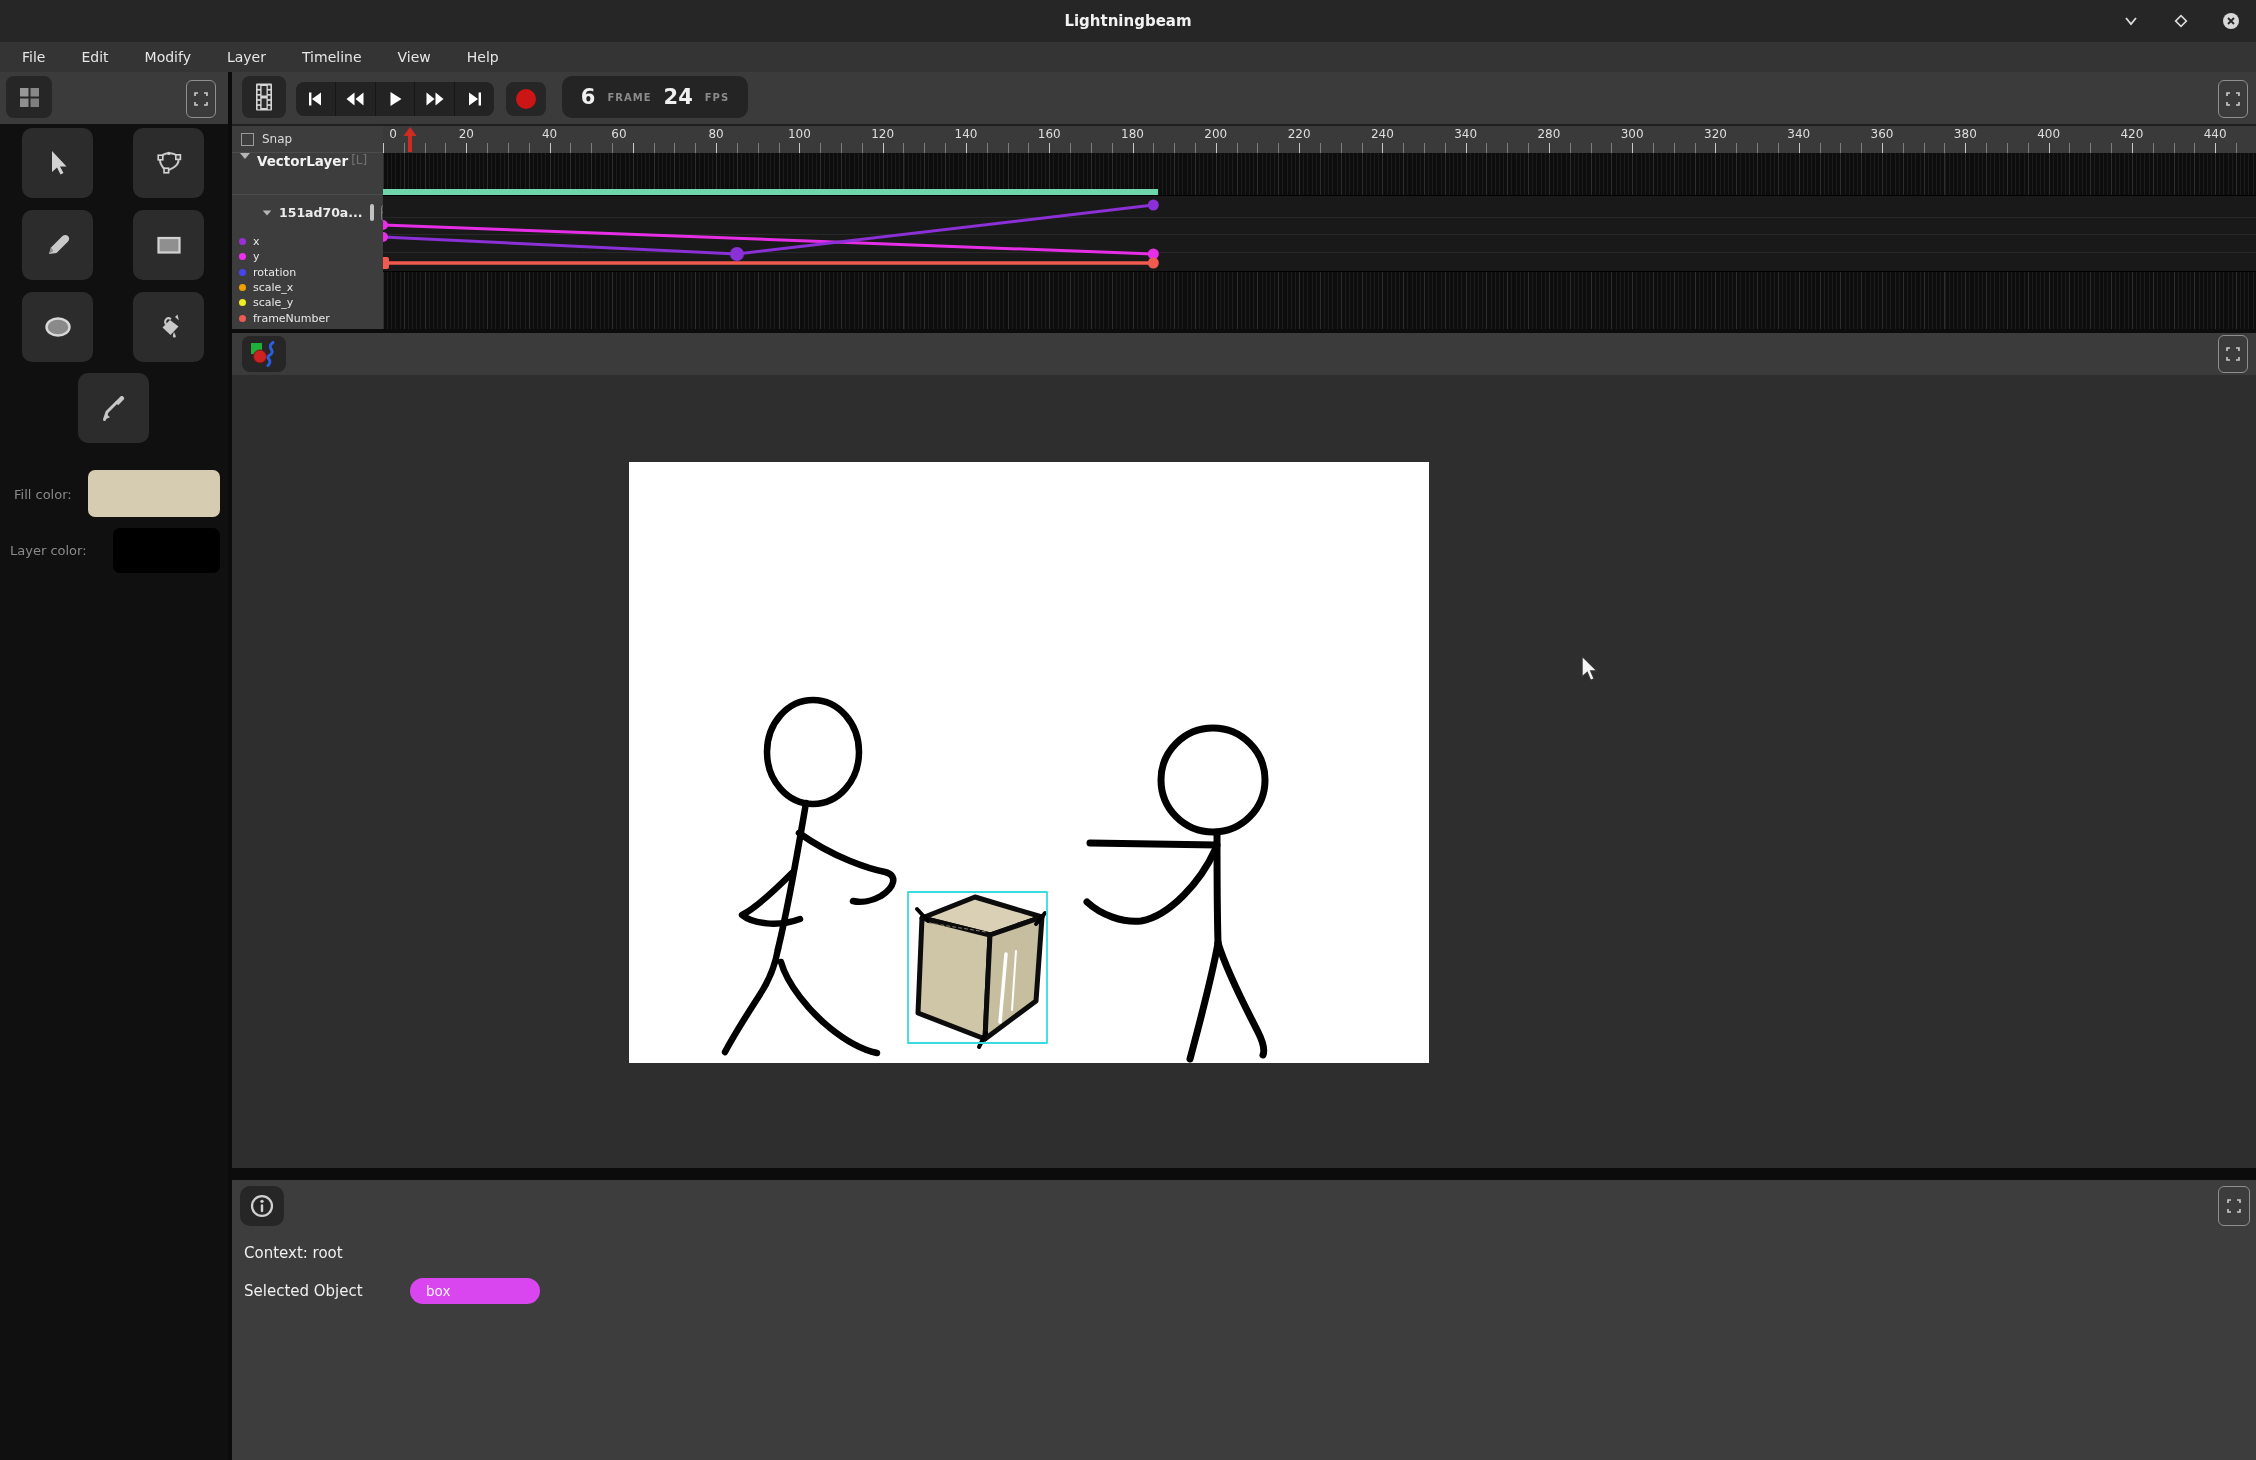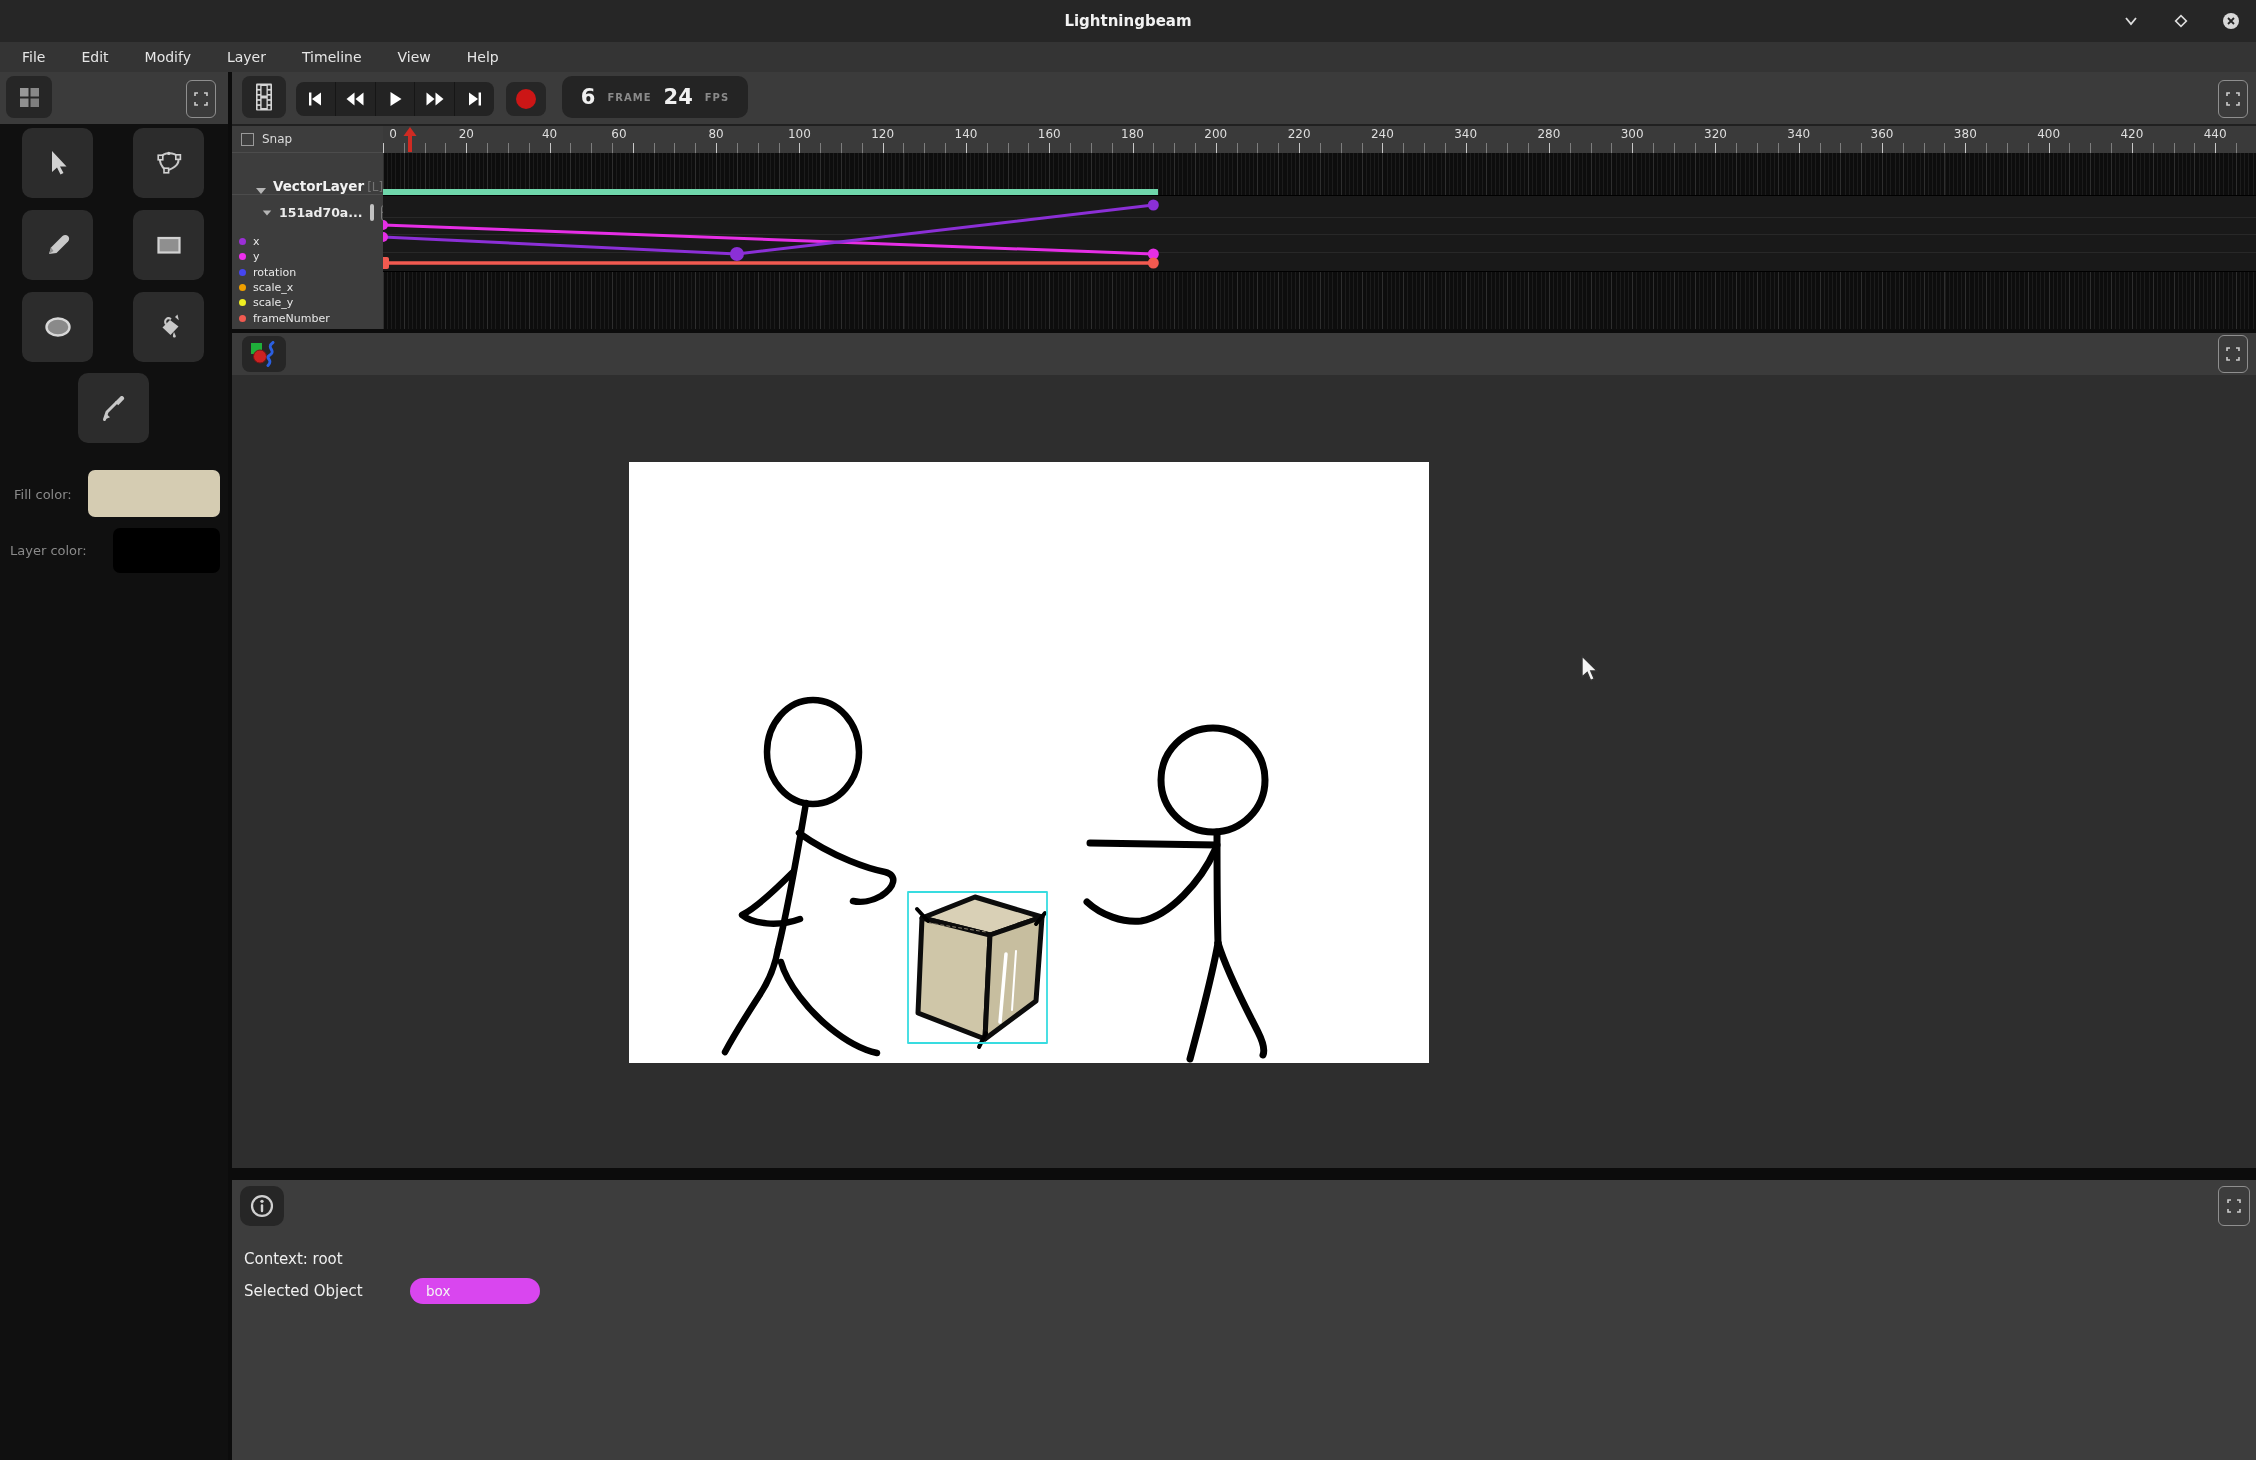--- a/index.html
+++ b/index.html
@@ -44,21 +44,21 @@
   .swatch { position:absolute; border-radius:7px; }
 
   
   .timeline { left:232px; top:124px; width:2024px; height:203px; background:#181818; border-top:2px solid #202020; }
   .tl-left { position:absolute; left:0; top:0; width:151px; height:203px; background:#3d3d3d; }
   .snaprow { position:absolute; left:0; top:0; width:151px; height:27px; border-bottom:1px solid #4c4c4c;
              display:flex; align-items:center; gap:8px; padding-left:9px; }
   .checkbox { width:13px; height:13px; border:1.5px solid #9a9a9a; background:transparent; }
   .snaplab { color:#dcdcdc; font-size:12px; }
   .layerrow { position:absolute; left:0; top:27px; width:151px; height:42px; border-bottom:1px solid #4c4c4c;
-              display:flex; align-items:flex-end; gap:7px; padding-left:24px; }
+              display:flex; align-items:flex-start; gap:7px; padding-left:8px; }
   .tri { width:0; height:0; border-left:5px solid transparent; border-right:5px solid transparent;
          border-top:6px solid #b5b5b5; }
   .layername { color:#f2f2f2; font-size:13.5px; font-weight:bold; }
   .layerbadge { color:#737373; font-size:12px; margin-left:-4px; }
   .subrow { position:absolute; left:0; top:69px; width:151px; height:35px;
             display:flex; align-items:center; gap:7px; padding-left:30px; }
   .subname { color:#ececec; font-size:12.5px; font-weight:bold; }
   .visbtn { width:17px; height:17px; background:#9a9a9a; border:2px solid #c2c2c2; border-radius:2px; }
   .twbtn { width:16px; height:16px; border:1px solid #7a7a7a; border-radius:3px; color:#bdbdbd;
            font-size:10px; display:flex; align-items:center; justify-content:center; }
@@ -84,21 +84,21 @@
   .cur-sep { position:absolute; left:0; width:1873px; height:1px; background:#282828; }
   .playhead { position:absolute; top:1px; }
 
   
   .canvaspanel { left:232px; top:333px; width:2024px; height:835px; background:#2e2e2e; }
   .canvashdr { position:absolute; left:0; top:0; width:2024px; height:42px; background:#3b3b3b; }
   .stage { position:absolute; left:397px; top:129px; width:800px; height:601px; background:#ffffff; }
 
   
   .bottompanel { left:232px; top:1180px; width:2024px; height:280px; background:#3d3d3d; }
-  .ctx { position:absolute; left:12px; top:70px; color:#f0f0f0; font-size:15px; }
+  .ctx { position:absolute; left:12px; top:64px; color:#f0f0f0; font-size:15px; }
   .selrow { position:absolute; left:12px; top:98px; display:flex; align-items:center;gap:24px; }
   .sellab { color:#f0f0f0; font-size:15px; width:130px; }
   .pill { margin-left:12px; width:130px; height:26px; background:#d946ef; border-radius:13px;
           color:#f5f5f5; font-size:13.5px; display:flex; align-items:center; padding-left:16px; }
 </style>
 </head>
 <body>
 
 <div class="abs titlebar">
   <div class="title">Lightningbeam</div>

